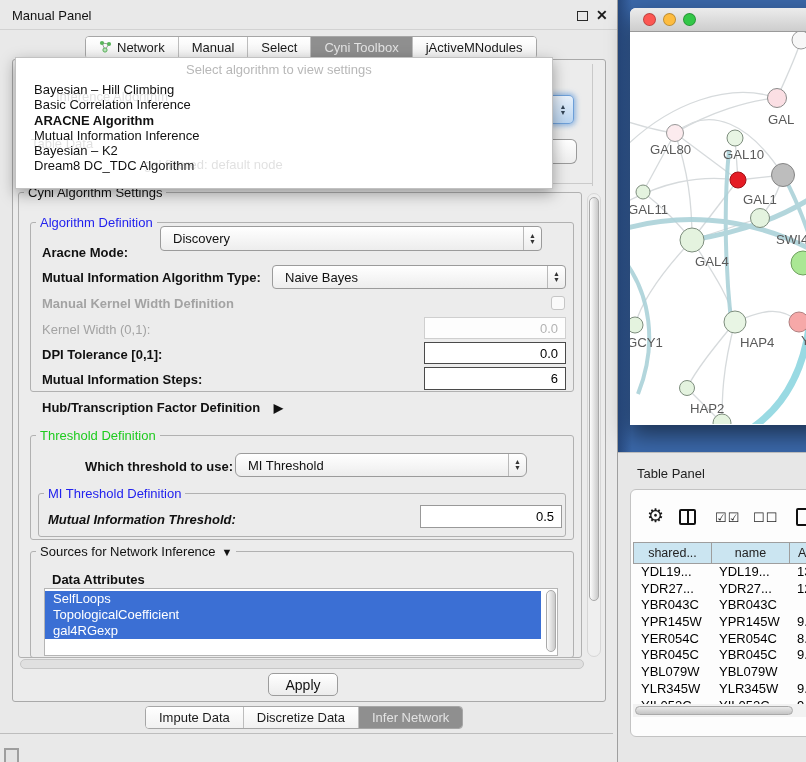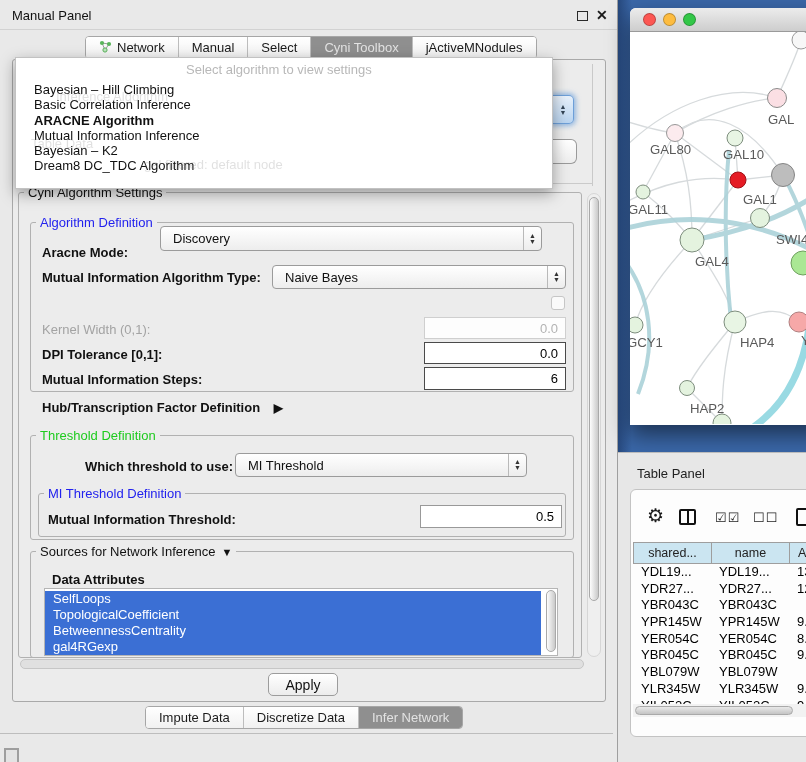--- a/index.html
+++ b/index.html
@@ -224,63 +224,63 @@
 
   <span class="flabel" style="left:42px;top:270px;">Mutual Information Algorithm Type:</span>
   <div class="combo" style="left:272px;top:265px;width:294px;height:24px;">
     <span class="val">Naive Bayes</span>
     <span class="stepper">
       <span>▲</span>
         <span>▼</span>
     </span>
   </div>
 
+  <span class="flabel disabled" style="left:42px;top:296px;">Manual Kernel Width Definition</span>
   <span id="chk-manual"></span>
 
   <span class="flabel disabled plain" style="left:42px;top:322px;">Kernel Width (0,1):</span>
   <input class="tfield disabled" style="left: 424px; top: 317px; width: 142px; height: 22px;" readonly="" value="0.0">
 
   <span class="flabel" style="left:42px;top:347px;">DPI Tolerance [0,1]:</span>
   <input class="tfield" style="left: 424px; top: 342px; width: 142px; height: 22px;" readonly="" value="0.0">
 
   <span class="flabel" style="left:42px;top:372px;">Mutual Information Steps:</span>
   <input class="tfield" style="left: 424px; top: 367px; width: 142px; height: 23px;" readonly="" value="6">
 
   <div id="hub-row">
     <span>Hub/Transcription Factor Definition</span>
     <span class="arrow">▶</span>
   </div>
 
   <div class="gbox" style="left:30px;top:435px;width:544px;height:105px;"></div>
   <span class="glegend green" style="left:36px;top:428px;">Threshold Definition</span>
 
   <span class="flabel" style="left:85px;top:459px;">Which threshold to use:</span>
-  <div class="combo" style="left:235px;top:453px;width:292px;height:24px;">
+  <div class="combo" style="left:235px;top:453px;width:292px;height:24px;border-radius:6px;">
     <span class="val">MI Threshold</span>
     <span class="stepper">
       <span>▲</span>
         <span>▼</span>
     </span>
   </div>
 
   <div class="gbox" style="left:38px;top:493px;width:528px;height:44px;"></div>
   <span class="glegend blue" style="left:44px;top:486px;">MI Threshold Definition</span>
-  <span class="flabel" style="left:48px;top:512px;">Mutual Information Threshold:</span>
+  <span class="flabel" style="left:48px;top:512px;font-style:italic;">Mutual Information Threshold:</span>
   <input class="tfield lightborder" style="left: 420px; top: 505px; width: 142px; height: 23px;" readonly="" value="0.5">
 
   <div class="gbox" style="left:30px;top:551px;width:544px;height:107px;"></div>
   <span class="glegend" style="left:36px;top:544px;">
     <span>Sources for Network Inference</span><span id="src-arrow">▼</span>
   </span>
   <span class="flabel" style="left:36px;top:572px;padding-left:16px;">Data Attributes</span>
 
   <ul id="attr-list">
       <li>SelfLoops</li>
       <li>TopologicalCoefficient</li>
-      <li>BetweennessCentrality</li>
       <li>gal4RGexp</li>
     </ul>
   <div id="attr-scroll" style="position:absolute;left:546px;top:590px;width:10px;height:62px;z-index:4;
        background:linear-gradient(90deg,#fdfdfd,#c9c9c9);border:1px solid #a9a9a9;border-radius:5px;"></div>
 
   <div id="settings-scroll">
     <div id="settings-thumb"></div>
   </div>
 
   <div id="bottom-strip"></div>

